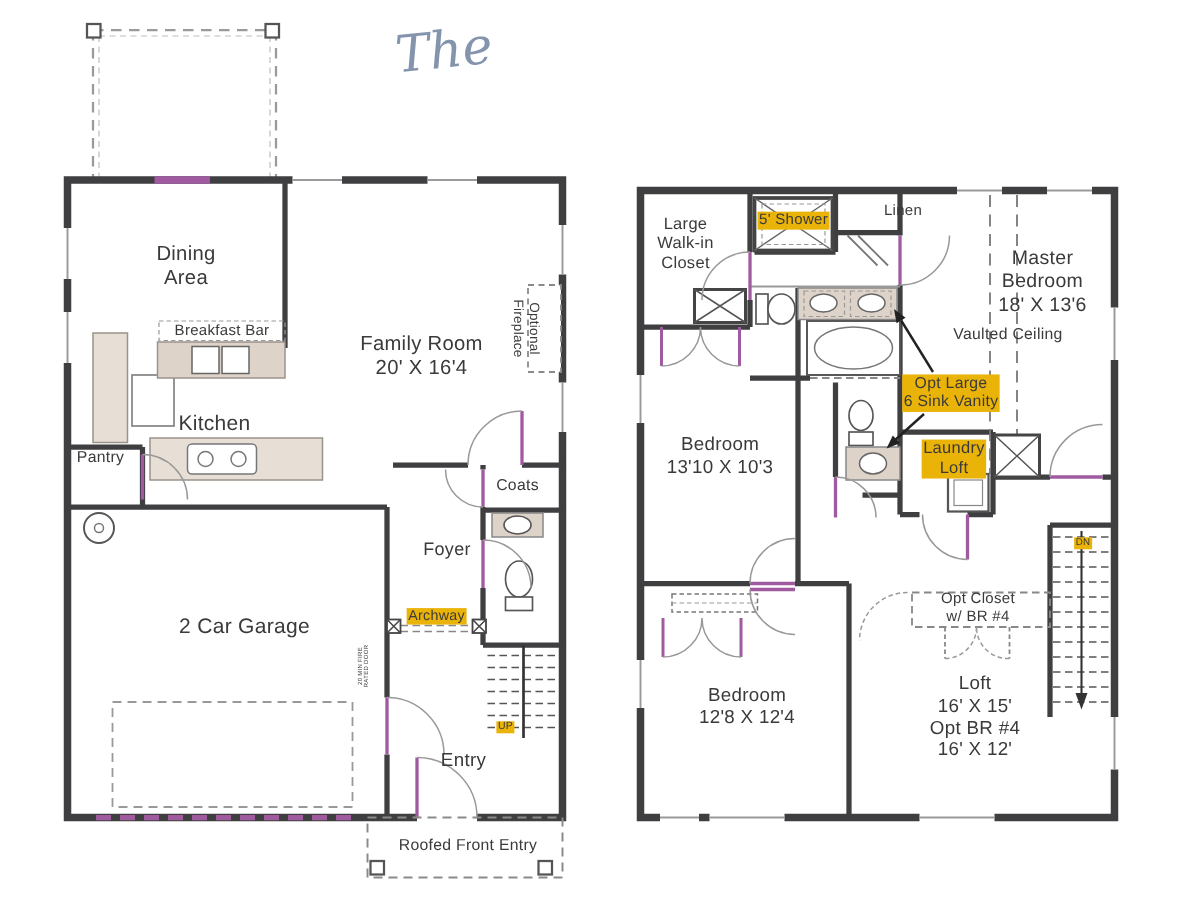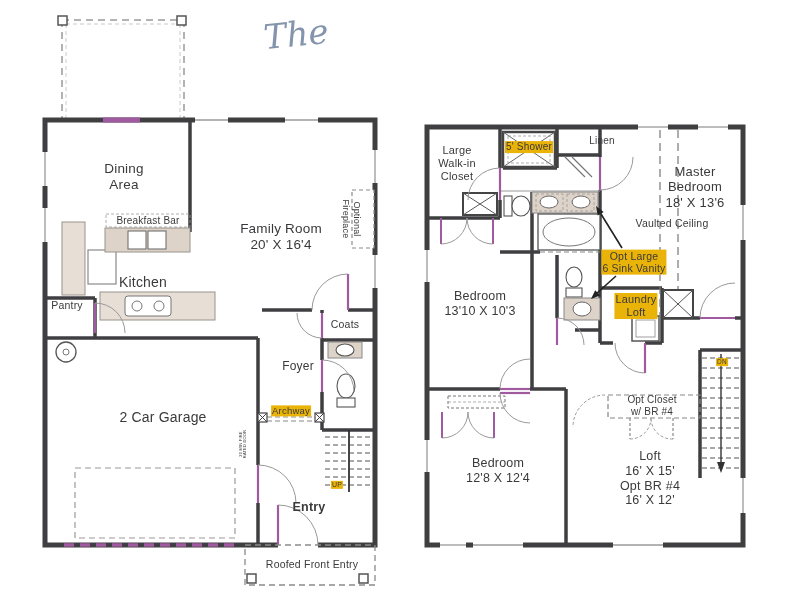--- a/index.html
+++ b/index.html
@@ -286,21 +286,21 @@
 Fireplace</div>
 <div class="lbl" style="left:143px;top:282px;font-size:14px;">Kitchen</div>
 <div class="lbl" style="left:67px;top:305px;font-size:10.5px;">Pantry</div>
 <div class="lbl" style="left:163px;top:417px;font-size:14px;">2 Car Garage</div>
 <div class="lbl" style="left:345px;top:324px;font-size:10.5px;">Coats</div>
 <div class="lbl" style="left:298px;top:366px;font-size:12px;">Foyer</div>
 <div class="lbl bg" style="left:291px;top:411px;font-size:9.5px;">Archway</div>
 <div class="lbl bg" style="left:337px;top:485px;font-size:7px;">UP</div>
 <div class="lbl rotn" style="left:243px;top:444px;font-size:4px;line-height:1.1;">20 MIN FIRE
 RATED DOOR</div>
-<div class="lbl" style="left:309px;top:507px;font-size:12.5px;font-weight:bold;">Entry</div>
+<div class="lbl" style="left:309px;top:507px;font-size:12.5px;">Entry</div>
 <div class="lbl" style="left:312px;top:564px;font-size:10.5px;">Roofed Front Entry</div>
 
 <div class="lbl" style="left:457px;top:163px;font-size:11px;">Large
 Walk-in
 Closet</div>
 <div class="lbl bg" style="left:529px;top:147px;font-size:10px;">5' Shower</div>
 <div class="lbl" style="left:602px;top:141px;font-size:10px;">Linen</div>
 <div class="lbl" style="left:671px;top:187px;font-size:13px;margin-left:24px;">Master
 Bedroom
 18' X 13'6</div>

